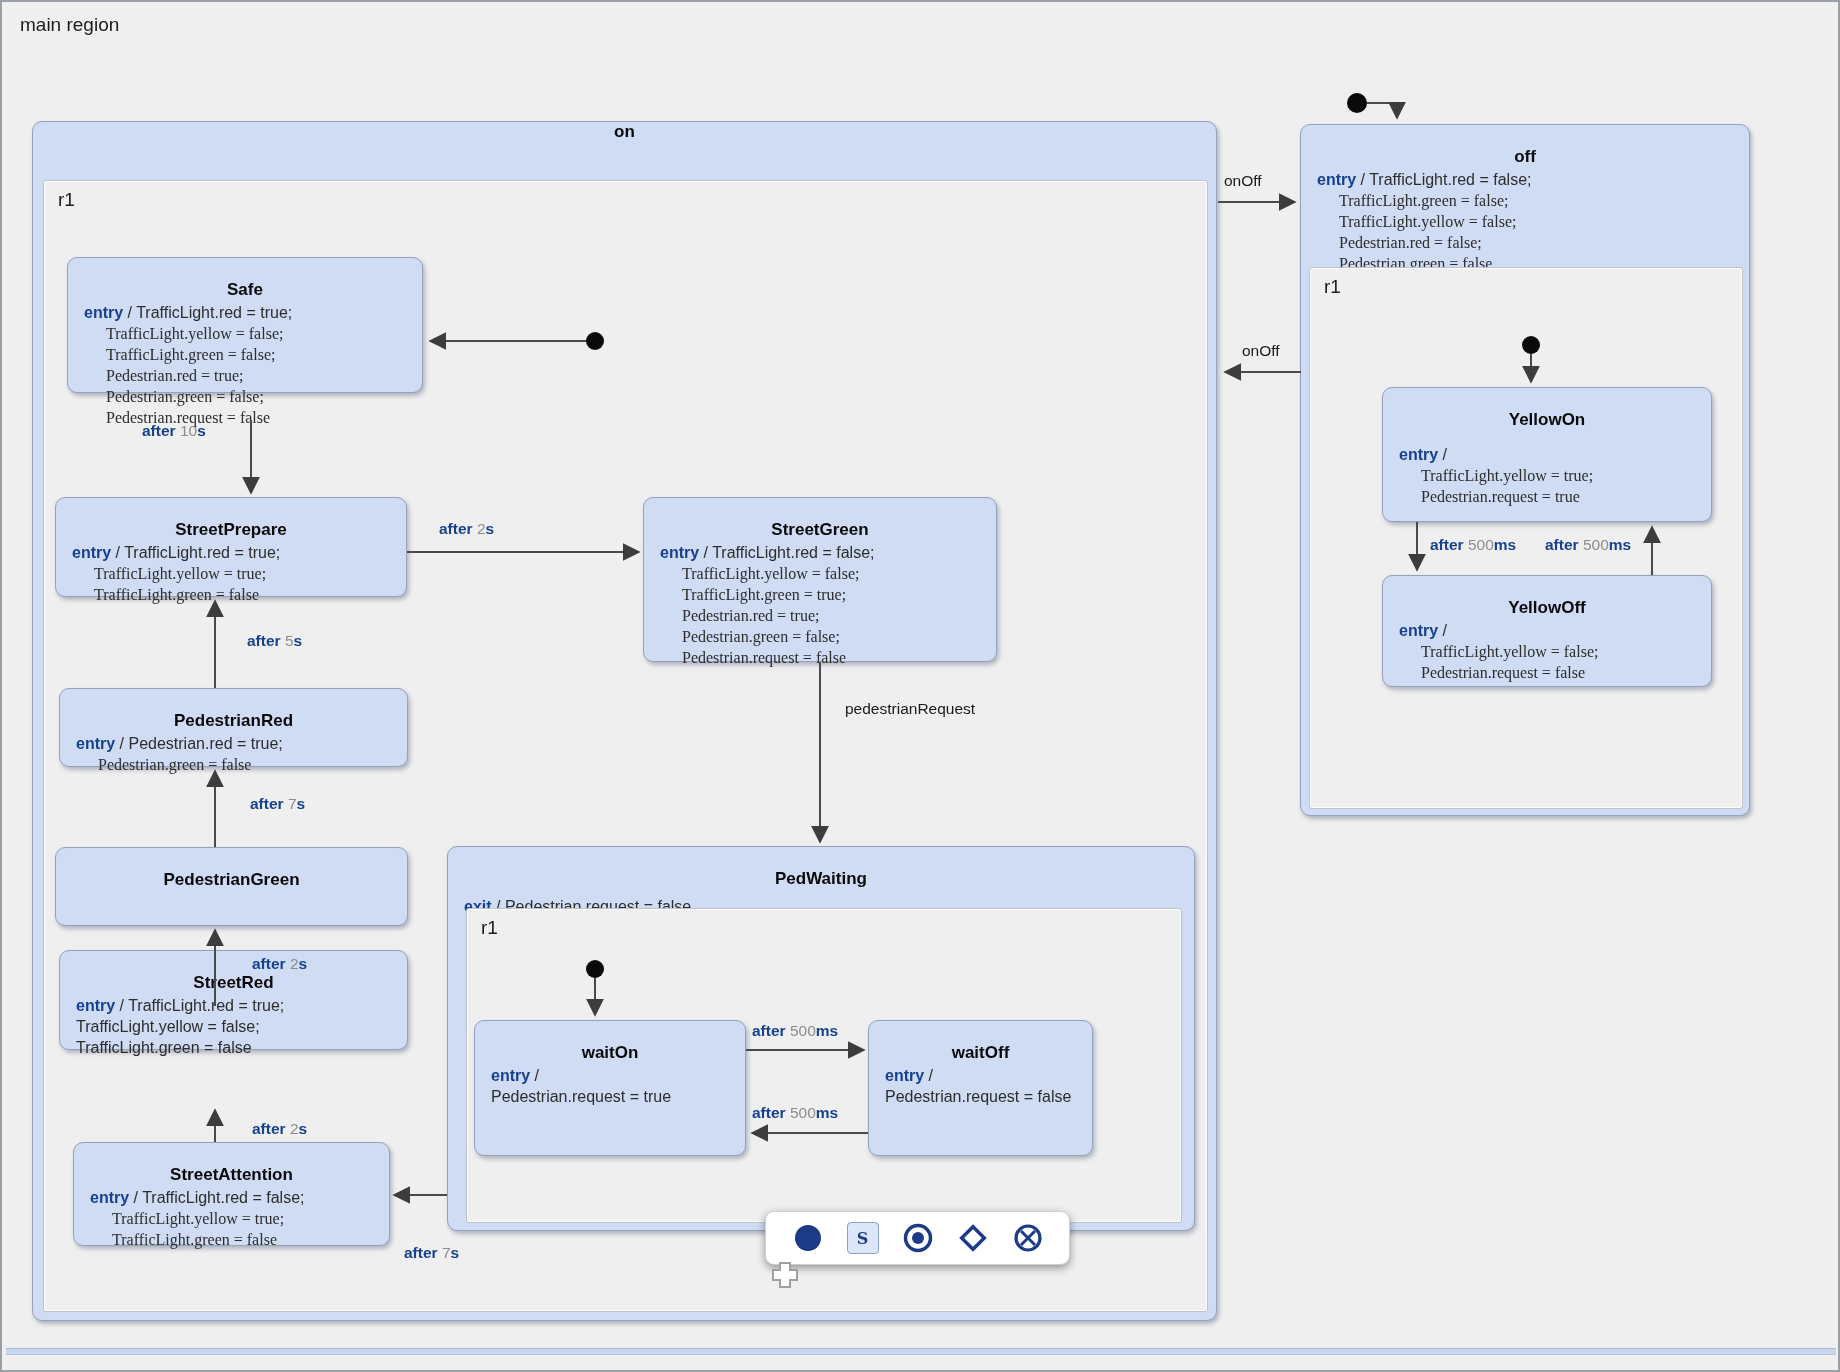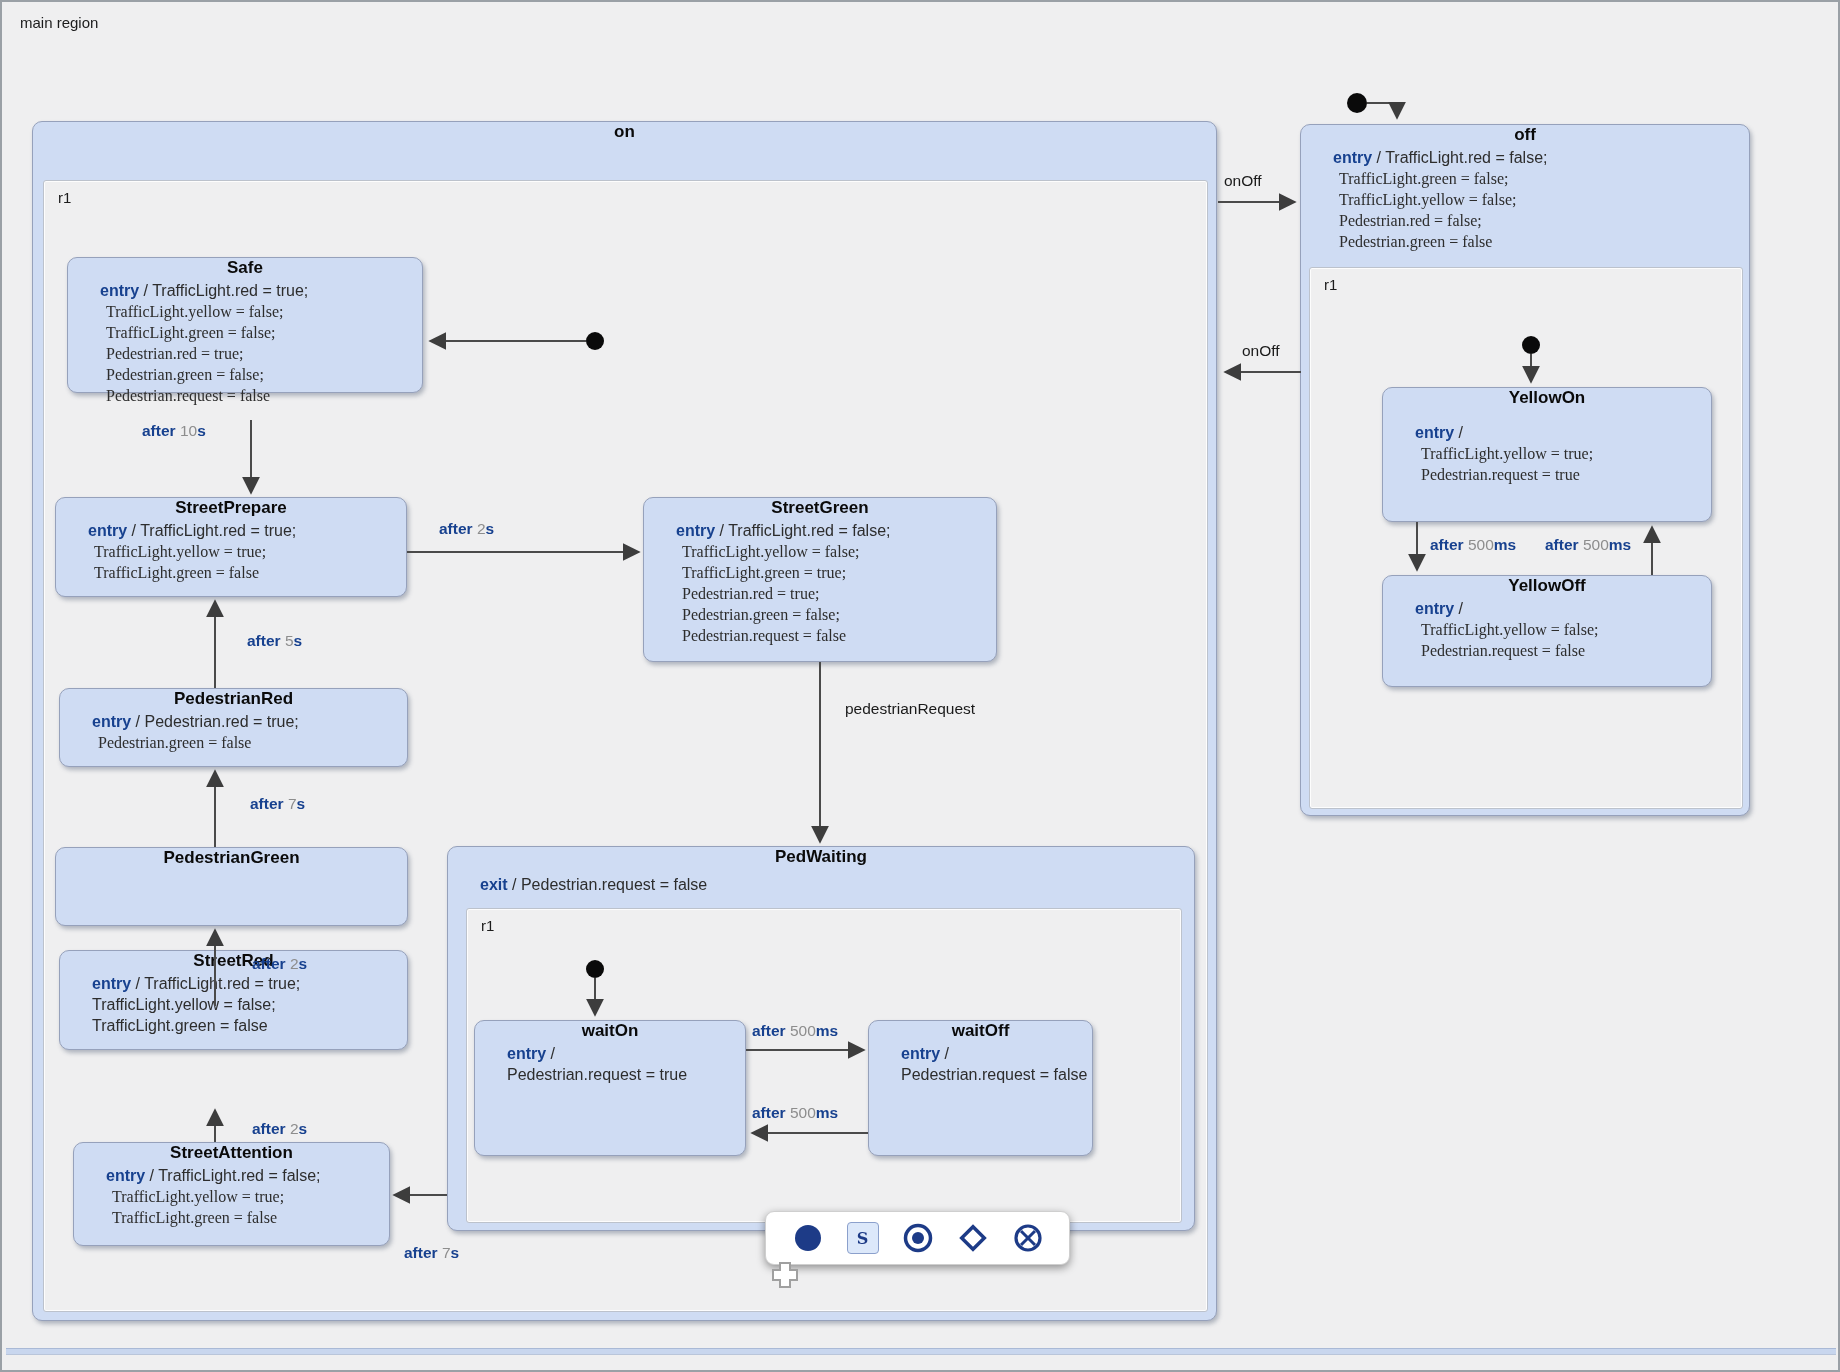--- a/index.html
+++ b/index.html
@@ -1,31 +1,31 @@
 <!DOCTYPE html>
 <html><head>
 <meta charset="utf-8">
 <style>
   html,body{margin:0;padding:0;background:#dfe1e4;}
   #page{
     position:relative;width:1840px;height:1372px;box-sizing:border-box;
     background:#efeff0;border:2px solid #9aa0a6;overflow:hidden;
     font-family:"Liberation Sans",sans-serif;color:#222;
   }
-  .region-name{position:absolute;font-size:15px;color:#1c1c1c;}
+  .region-name{position:absolute;font-size:19px;color:#1c1c1c;}
   
   .state,.comp{
     position:absolute;box-sizing:border-box;background:#cfdcf3;
     border:1px solid #96a1bb;border-radius:10px;
     box-shadow:2px 3px 4px rgba(100,110,130,.45);
   }
-  .sttl{text-align:center;font-weight:bold;font-size:17px;color:#0a0a0a;padding-top:0;white-space:nowrap;}
+  .sttl{text-align:center;font-weight:bold;font-size:17px;color:#0a0a0a;padding-top:22px;white-space:nowrap;}
   .lines{margin-top:2px;}
   .loose .lines{margin-top:14px;}
-  .aline{font-size:16px;line-height:21px;color:#2d2d2d;padding-left:32px;white-space:nowrap;}
+  .aline{font-size:16px;line-height:21px;color:#2d2d2d;padding-left:16px;white-space:nowrap;}
   .aline.ind{padding-left:38px;font-family:Liberation Serif, serif;}
   .kw{color:#17418f;font-weight:bold;}
   .inreg{
     position:absolute;box-sizing:border-box;background:#efeff0;
     border:1px solid #bcc2cc;border-radius:3px;box-shadow:inset 0 0 0 1px #fdfdfd;
   }
   
   .tlabel{position:absolute;font-size:15.5px;white-space:nowrap;}
   .tlabel .num{color:#8d8d8d;white-space:pre;}
   .tlabel.plain{color:#1a1a1a;}

